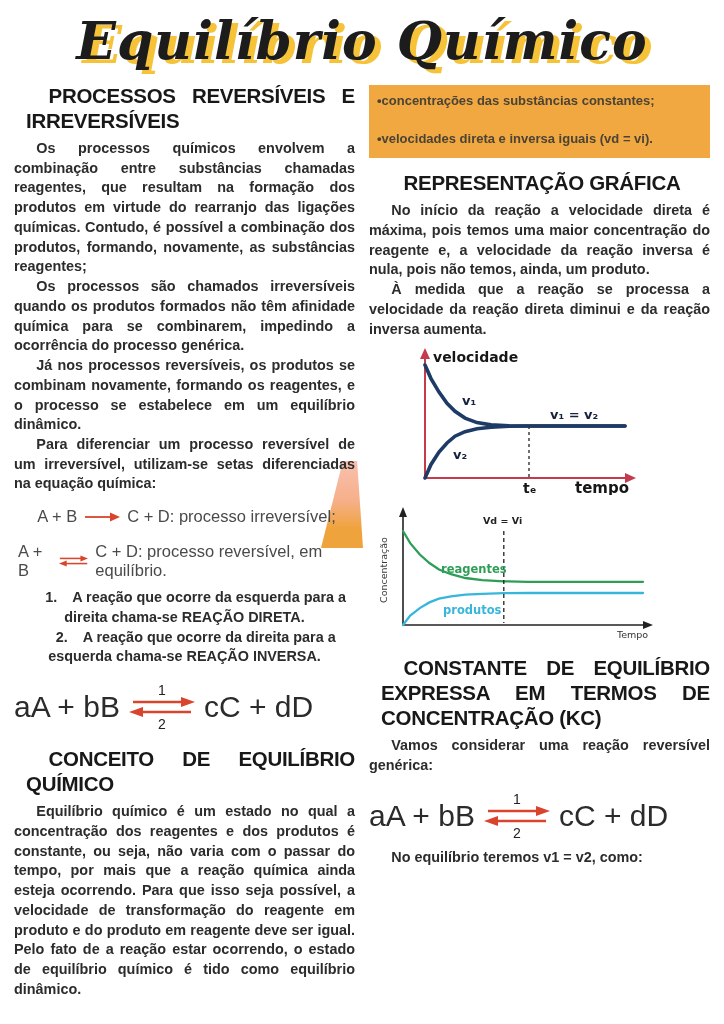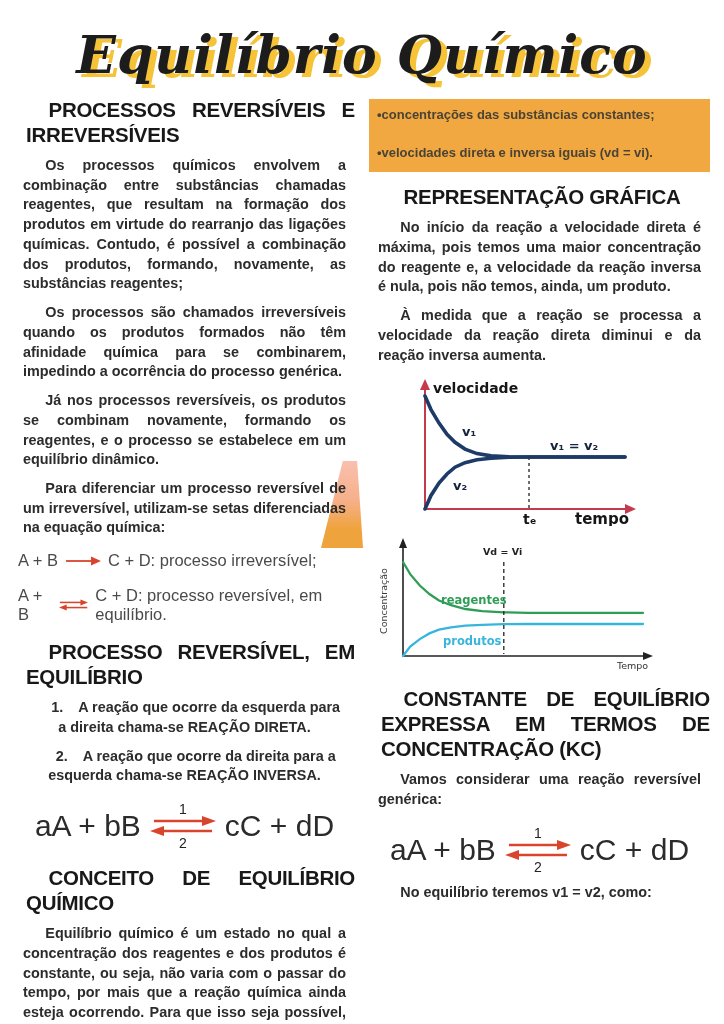--- a/index.html
+++ b/index.html
@@ -1,37 +1,37 @@
 <!DOCTYPE html>
 <html><head>
 <meta charset="utf-8">
 <style>
   html,body{margin:0;padding:0;background:#ffffff;}
   .page{position:relative;width:724px;height:1024px;background:#fff;overflow:hidden;
         font-family:"Liberation Sans",sans-serif;color:#2a2a2a;}
-  .title{padding-top:24px;text-align:center;font-family:"DejaVu Serif",serif;
+  .title{padding-top:10px;text-align:center;font-family:"DejaVu Serif",serif;
          font-style:italic;font-weight:700;font-size:52px;letter-spacing:1px;color:#1c1c1c;
          text-shadow:6px 4px 0 #f5c238;}
   .wedge{position:absolute;left:321px;top:461px;width:42px;height:87px;
          background:linear-gradient(to bottom,#f9c0ae 0%,#f6b08b 45%,#efa33c 78%);
          clip-path:polygon(52% 0,86% 0,100% 100%,0 100%);}
   .columns{position:relative;display:flex;gap:14px;padding:12px 14px 0 14px;}
   .col{width:349px;}
   h2{margin:0 0 6px 12px;font-size:20.5px;line-height:1.22;font-weight:600;color:#181818;
      text-align:justify;text-indent:1.1em;letter-spacing:-0.3px;}
   h2.mt{margin-top:15px;}
-  p.body{margin:9px;font-size:14.4px;line-height:1.37;font-weight:600;color:#2c2c2c;
+  p.body{margin:0;font-size:14.4px;line-height:1.37;font-weight:600;color:#2c2c2c;
          text-align:justify;text-indent:1.55em;}
   p.item{text-align:center;}
   .itemnum{margin-right:15px;}
   .eqline{display:flex;align-items:center;font-size:16.5px;font-weight:400;color:#4a4a4a;
-          margin:13px 0 4px 4px;position:relative;}
+          margin:13px 0 4px 4px;position:relative;justify-content:center;}
   .eqline.second{margin:16px 0 8px 4px;}
   .eqline svg{margin:0 7px;}
-  .bigeq{display:flex;align-items:center;justify-content:center;margin:16px 0 8px 0;
+  .bigeq{display:flex;align-items:center;margin:16px 0 8px 0;
          font-size:30px;font-weight:400;color:#2b2b2b;}
   .stack{display:flex;flex-direction:column;align-items:center;margin:0 9px;line-height:1;}
   .stack .lab{font-size:14px;color:#222;font-weight:400;}
   .notebox{background:#f2a840;padding:8px 10px 10px 8px;margin:2px 0 12px 0;
            font-size:13px;font-weight:600;color:#4a4336;line-height:1.2;}
   .notebox p{margin:0;}
   .notebox p.nb-title{margin-bottom:13px;}
   .notebox p.nb-bullet{margin-bottom:22px;}
   .notebox p.nb-bullet:last-child{margin-bottom:2px;}
   .chartwrap1{margin:4px 0 2px 26px;}
@@ -67,21 +67,20 @@
         <span>A + B</span>
         <svg width="34" height="14" viewBox="0 0 34 14">
           <line x1="1" y1="4" x2="26" y2="4" stroke="#d9452c" stroke-width="1.8"></line>
           <polygon points="25,0.5 34,4 25,7.5" fill="#d9452c"></polygon>
           <line x1="33" y1="10" x2="8" y2="10" stroke="#d9452c" stroke-width="1.8"></line>
           <polygon points="9,6.5 0,10 9,13.5" fill="#d9452c"></polygon>
         </svg>
         <span>C + D: processo reversível, em equilíbrio.</span>
       </div>
 
-      <h2 class="mt">PROCESSO REVERSÍVEL, EM EQUILÍBRIO</h2>
       <p class="body item">
         <span class="itemnum">1.</span><span>A reação que ocorre da esquerda para a direita chama-se REAÇÃO DIRETA.</span>
       </p>
       <p class="body item">
         <span class="itemnum">2.</span><span>A reação que ocorre da direita para a esquerda chama-se REAÇÃO INVERSA.</span>
       </p>
 
       <div class="bigeq">
         <span>aA + bB</span>
         <span class="stack">

